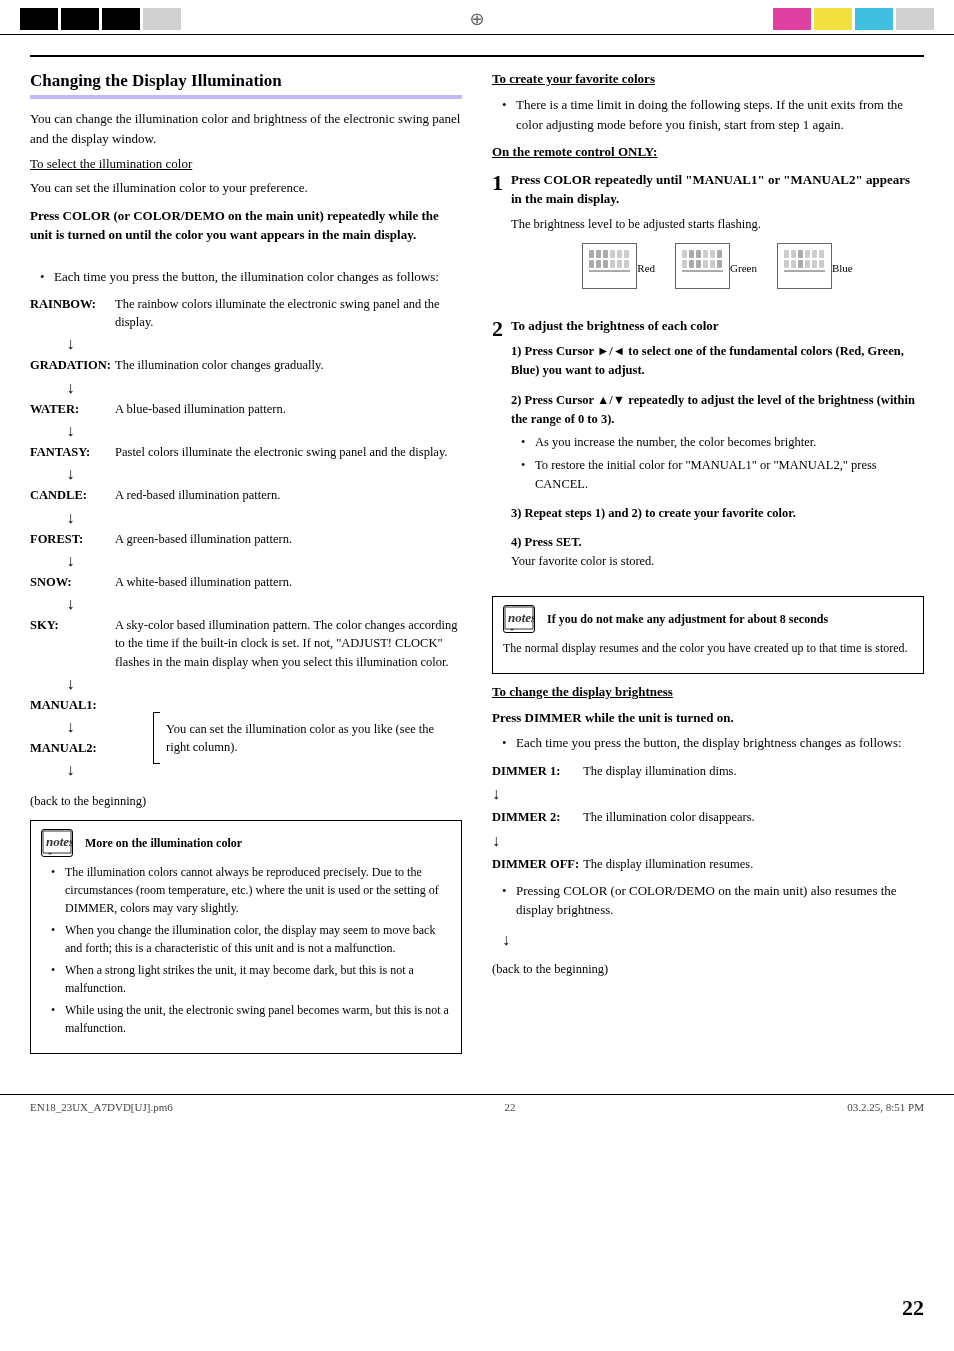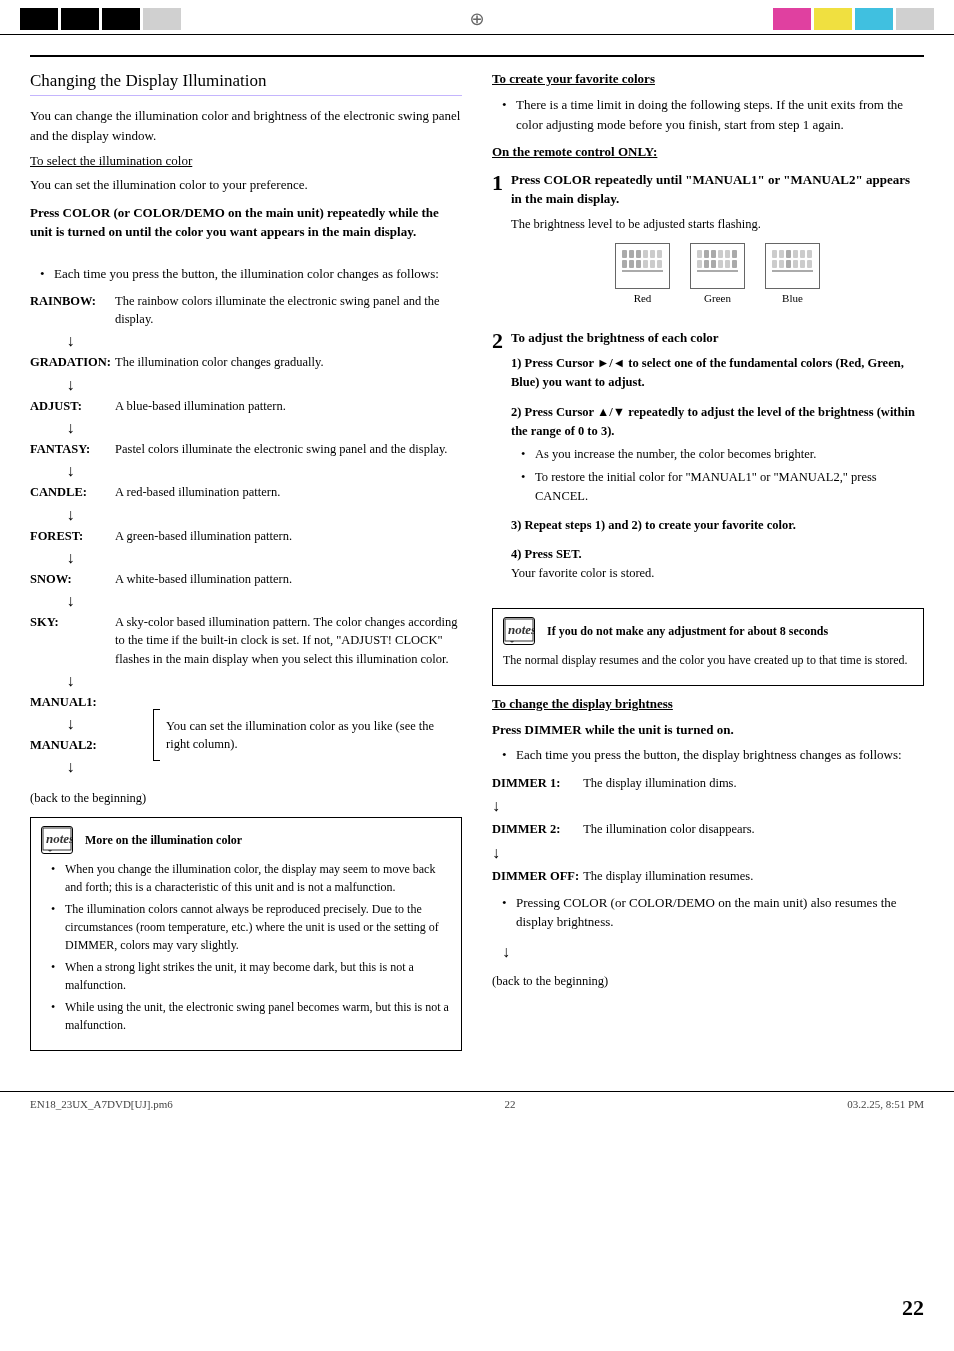--- a/index.html
+++ b/index.html
@@ -65,22 +65,22 @@
       flex: 1;
       min-width: 0;
     }
     .col-right {
       flex: 1;
       min-width: 0;
     }
 
     h1.section-title {
       font-size: 17px;
-      font-weight: normal;
-      border-bottom: 1px solid #c4b5fd;
+      font-weight: bold;
+      border-bottom: 4px solid #c4b5fd;
       padding-bottom: 4px;
       margin-bottom: 10px;
     }
 
     p {
       margin-bottom: 8px;
       line-height: 1.5;
     }
 
     h2.sub-title {
@@ -205,21 +205,21 @@
     
     .display-diagram {
       display: flex;
       justify-content: center;
       gap: 20px;
       margin: 10px 0;
       align-items: flex-end;
     }
     .display-segment-group {
       display: flex;
-      flex-direction: column;
+      flex-direction: row;
       align-items: center;
     }
     .segment-label {
       font-size: 11px;
       text-align: center;
     }
 
     .on-remote-label {
       font-size: 13px;
       font-weight: bold;
@@ -336,21 +336,21 @@
         </tr>
         <tr>
           <td class="label">GRADATION:</td>
           <td>The illumination color changes gradually.</td>
         </tr>
         <tr class="arrow-row">
           <td class="arrow-cell">↓</td>
               <td></td>
         </tr>
         <tr>
-          <td class="label">ADJUST:</td>
+          <td class="label">WATER:</td>
           <td>A blue-based illumination pattern.</td>
         </tr>
         <tr class="arrow-row">
           <td class="arrow-cell">↓</td>
               <td></td>
         </tr>
         <tr>
           <td class="label">FANTASY:</td>
           <td>Pastel colors illuminate the electronic swing panel and the display.</td>
         </tr>
@@ -419,22 +419,22 @@
           <div class="notes-icon">
             <svg width="30" height="26" viewBox="0 0 30 26">
               <rect x="1" y="1" width="28" height="22" fill="none" stroke="#333" stroke-width="1"></rect>
               <text x="4" y="16" font-style="italic" font-family="serif" font-size="13" fill="#333">notes</text>
               <path d="M6 23 Q8 26 10 23" fill="#333"></path>
             </svg>
           </div>
           <span>More on the illumination color</span>
         </div>
         <ul class="bullet-list">
+          <li>The illumination colors cannot always be reproduced precisely. Due to the circumstances (room temperature, etc.) where the unit is used or the setting of DIMMER, colors may vary slightly.</li>
           <li>When you change the illumination color, the display may seem to move back and forth; this is a characteristic of this unit and is not a malfunction.</li>
-          <li>The illumination colors cannot always be reproduced precisely. Due to the circumstances (room temperature, etc.) where the unit is used or the setting of DIMMER, colors may vary slightly.</li>
           <li>When a strong light strikes the unit, it may become dark, but this is not a malfunction.</li>
           <li>While using the unit, the electronic swing panel becomes warm, but this is not a malfunction.</li>
         </ul>
       </div>
 
     </div>
 
     <div class="col-right">
 
       <h2 class="sub-title-right">To create your favorite colors</h2>

